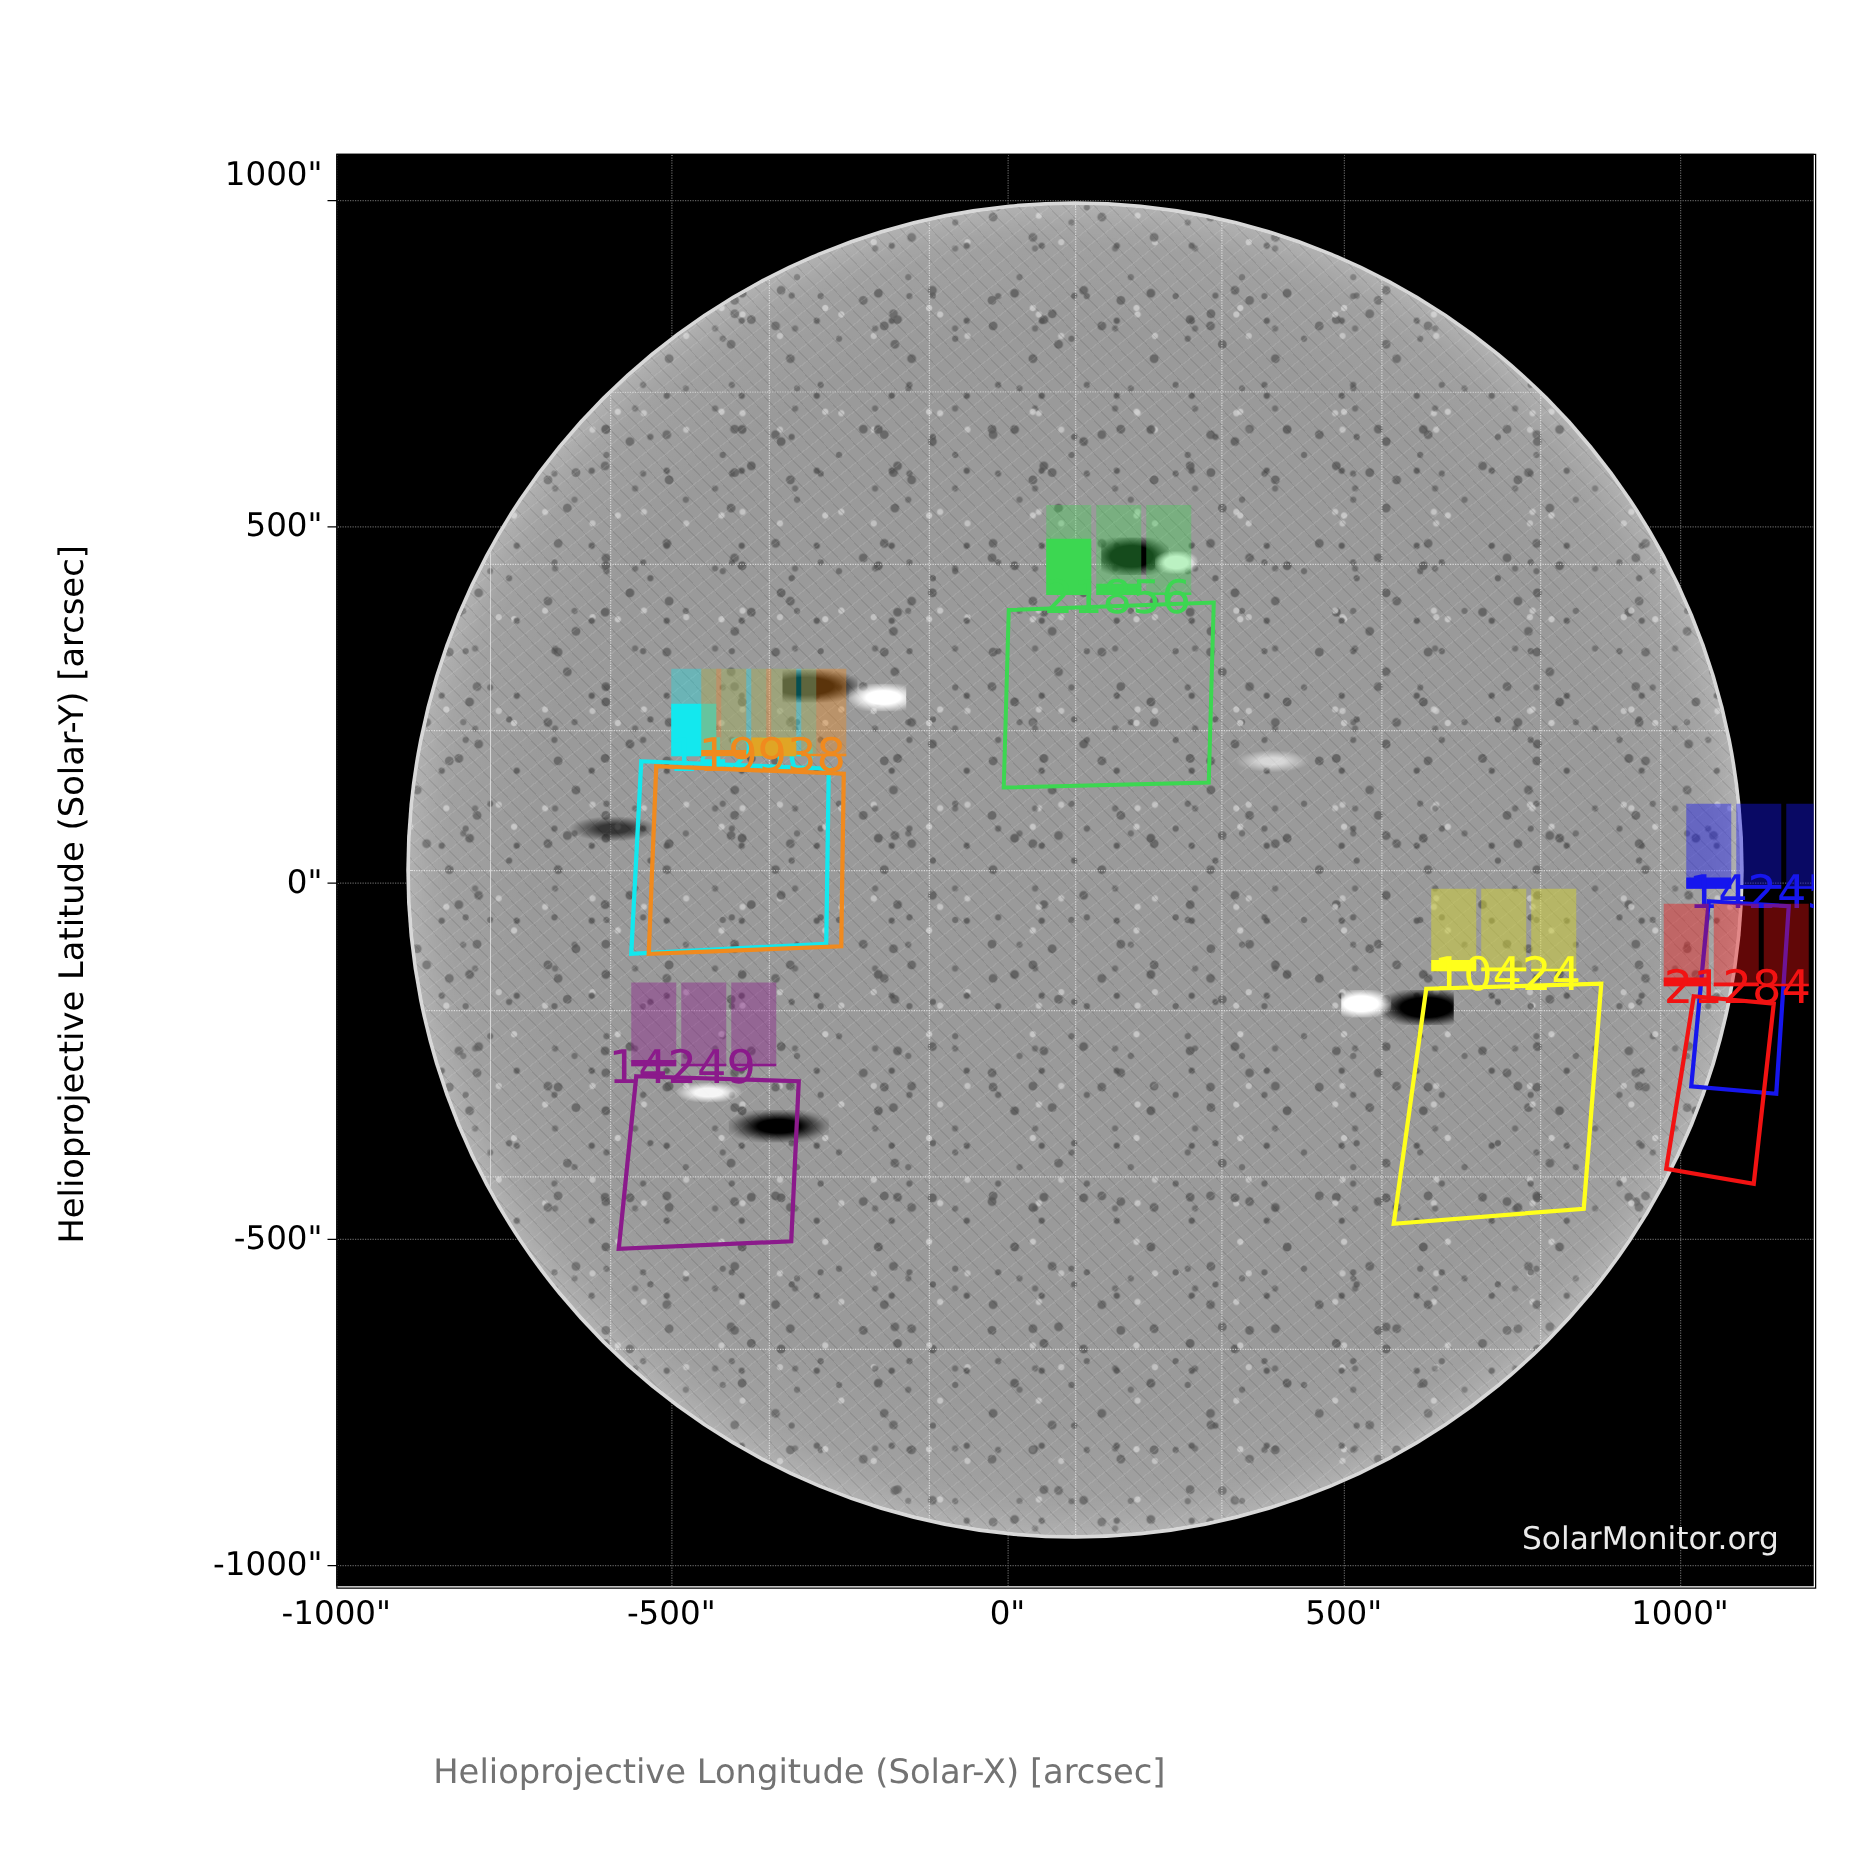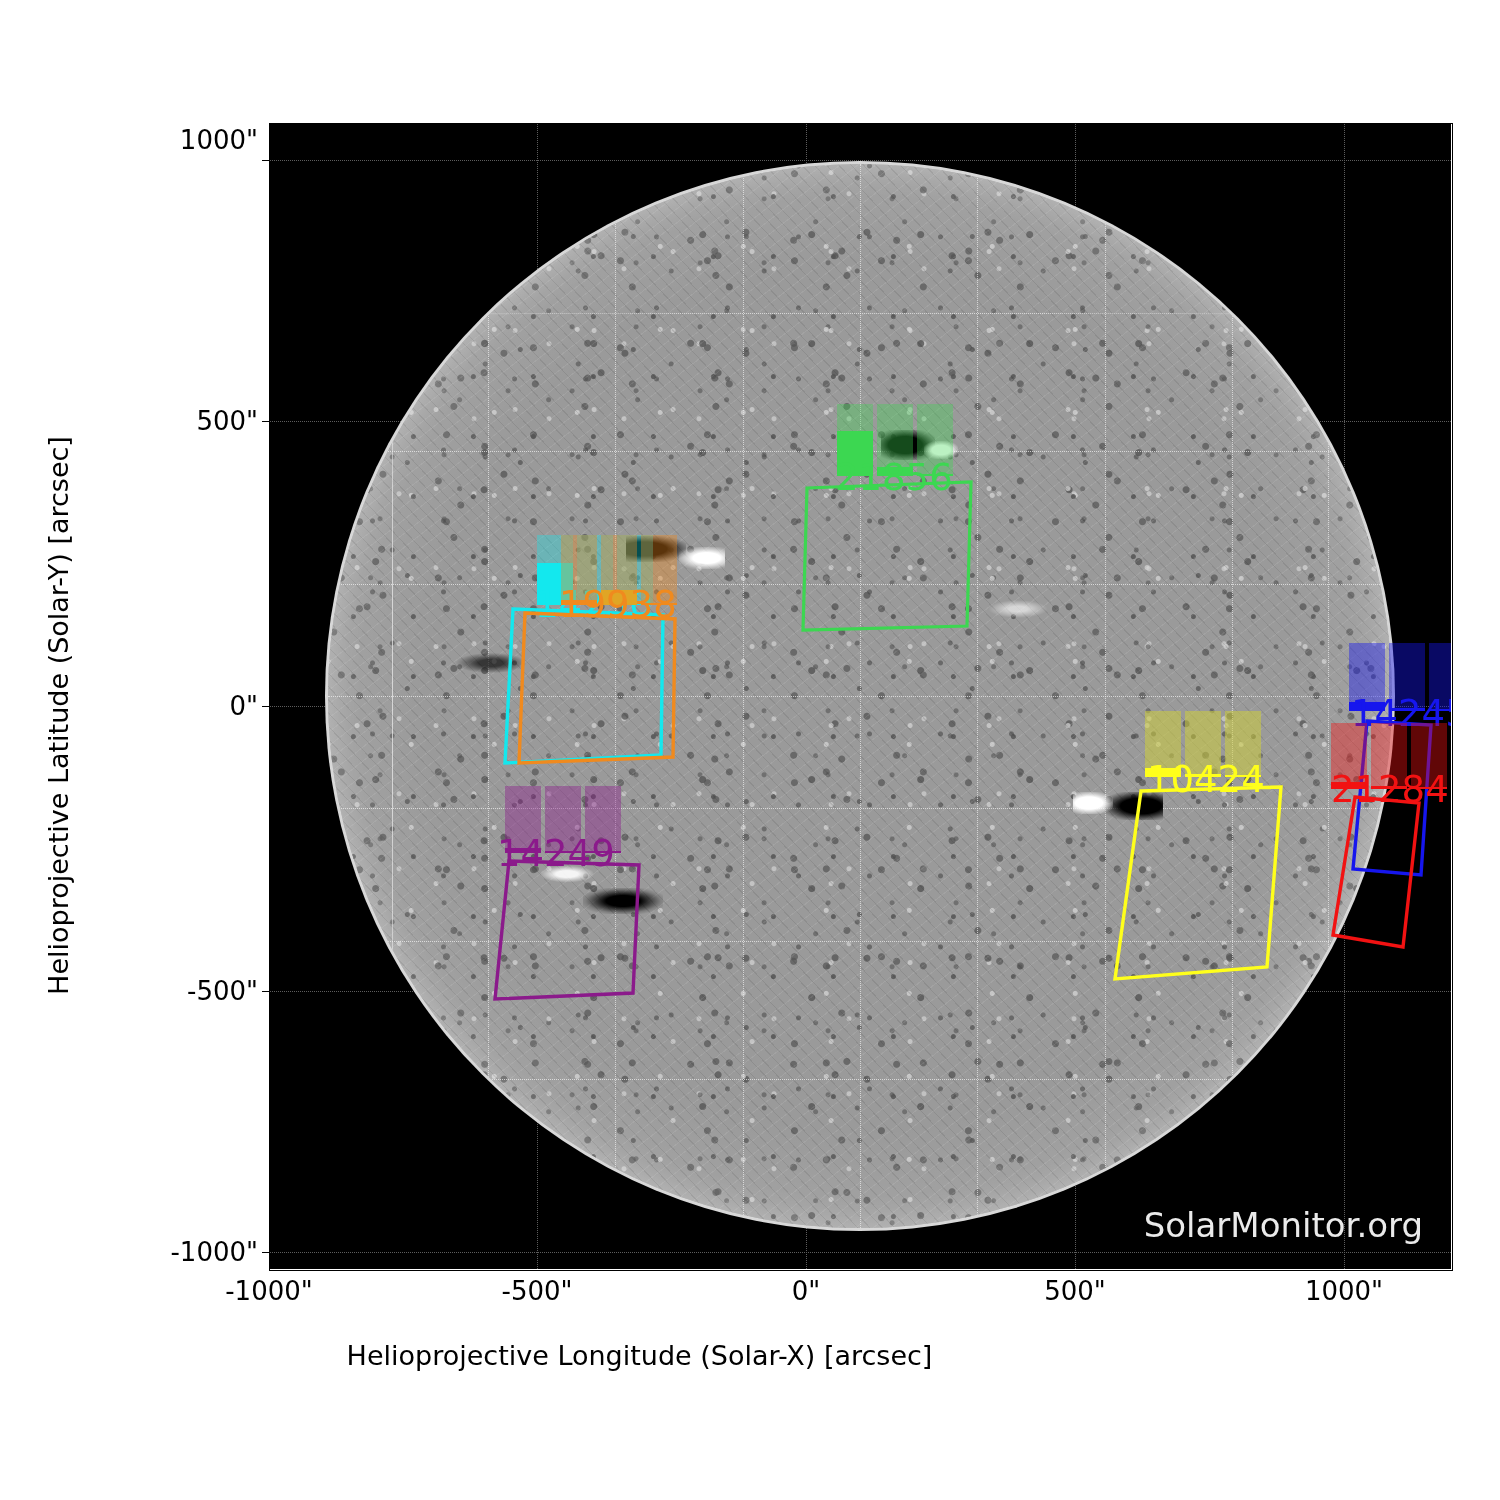--- a/index.html
+++ b/index.html
@@ -2,22 +2,22 @@
 <html><head>
 <meta charset="utf-8">
 <style>
   html,body{margin:0;padding:0;background:#fff;}
   body{width:1500px;height:1500px;font-family:"DejaVu Sans","Liberation Sans",sans-serif;overflow:hidden;}
   #page{position:relative;width:1500px;height:1500px;background:#fff;}
 
   
   #chart-title{position:absolute;left:0;top:80px;width:1500px;text-align:center;
     font-size:33px;color:#000;letter-spacing:.2px;}
-  #xlabel{position:absolute;left:0;top:1340px;width:1279px;text-align:center;
-    font-size:27px;color:#000000;}
+  #xlabel{position:absolute;left:0;top:1402px;width:1279px;text-align:center;
+    font-size:27px;color:#737373;}
   #ylabel{position:absolute;left:-292px;top:700px;width:700px;text-align:center;
     font-size:27px;color:#000;transform:rotate(-90deg);transform-origin:center center;}
 
   
   #plot{position:absolute;left:269px;top:123px;width:1182px;height:1146px;
     background:#000;overflow:hidden;}
   .gridline{position:absolute;background:transparent;}
   .gridline.v{width:0;border-left:1px dotted #5d5d5d;top:0;height:100%;}
   .gridline.h{height:0;border-top:1px dotted #5d5d5d;left:0;width:100%;}
 
@@ -66,21 +66,21 @@
   
   .ar{position:absolute;}
   .ar .bars{position:absolute;display:flex;align-items:flex-end;}
   .ar .col{position:relative;height:100%;}
   .ar .colbg{position:absolute;left:0;right:0;top:0;bottom:0;}
   .ar .val{position:absolute;left:0;right:0;bottom:0;}
   .ar .lbl{position:absolute;font-size:37px;font-weight:400;line-height:1;white-space:nowrap;}
   .ar .box{position:absolute;}
   .ar .box svg{display:block;overflow:visible;}
 
-  #watermark{position:absolute;right:28px;bottom:24px;color:#eaeaea;font-size:34px;}
+  #watermark{position:absolute;right:28px;bottom:24px;color:#eaeaea;font-size:25px;}
 
   
   .tick-x{position:absolute;top:1276px;font-size:26px;color:#000;transform:translateX(-50%);}
   .tick-y{position:absolute;left:258px;font-size:26px;color:#000;transform:translate(-100%,-50%);}
   .tickmark{position:absolute;background:#000;}
   #frame{position:absolute;left:269px;top:123px;width:1182px;height:1146px;border:1px solid #000;pointer-events:none;}
 </style>
 </head>
 <body>
 
@@ -238,21 +238,21 @@
         </div>
         <div class="col" style="width:36px;margin-right:4px;">
           <div class="colbg" style="background:rgba(139,26,139,.40);"></div>
           <div class="val" style="height:2px;background:#8b1a8b;"></div>
         </div>
         <div class="col" style="width:36px;">
           <div class="colbg" style="background:rgba(139,26,139,.40);"></div>
           <div class="val" style="height:2px;background:#8b1a8b;"></div>
         </div>
       </div>
-      <div class="lbl" style="left:228px;top:712px;color:#8b1a8b;">14249</div>
+      <div class="lbl" style="left:218px;top:712px;color:#8b1a8b;">14249</div>
       <div class="box" style="left:222px;top:736px;">
         <svg width="170" height="145" viewBox="0 0 170 145">
           <polygon points="18,2 148,6 142,134 4,140" fill="none" stroke="#8b1a8b" stroke-width="3.4"></polygon>
         </svg>
       </div>
     </div>
 
     <div class="ar" style="left:0;top:0;width:100%;height:100%;">
       <div class="bars" style="left:1080px;top:520px;width:116px;height:68px;">
         <div class="col" style="width:36px;margin-right:4px;">

